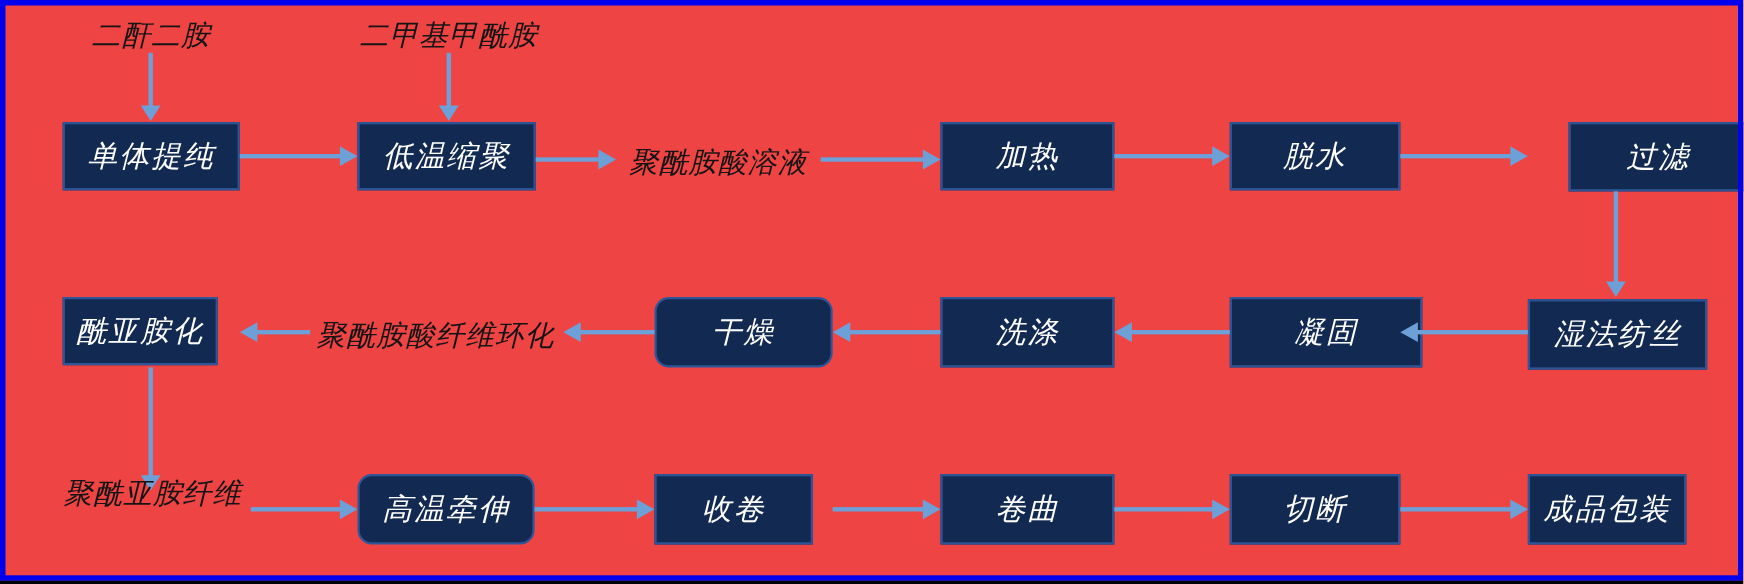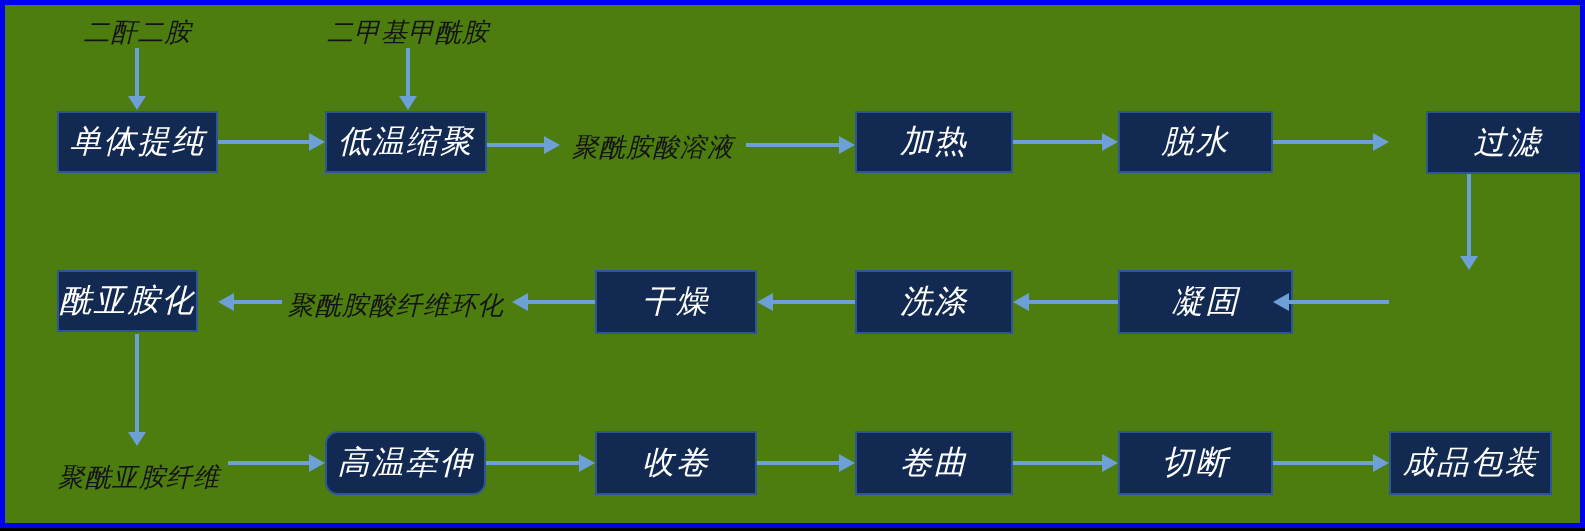--- a/index.html
+++ b/index.html
@@ -7,40 +7,40 @@
     --box-fill:#122a52;
     --box-border:#2e5597;
     --arrow:#6ca0d7;
     --box-text:#ffffff;
     --label-text:#141414;
   }
   html,body{margin:0;padding:0;background:#fff;}
   .canvas{
     position:relative;
     width:1585px;height:531px;
-    background:#4d7c0f;
+    background:#ef4444;
     overflow:hidden;
     font-family:"Liberation Serif","DejaVu Serif",serif;
   }
   .frame{
     position:absolute;left:0;top:0;right:0;bottom:3px;
     border:5px solid var(--frame-blue);
     pointer-events:none;z-index:10;
   }
   .frame-bottom{
     position:absolute;left:0;right:0;bottom:0;height:3px;
     background:#000;z-index:11;pointer-events:none;
   }
   .node{
     position:absolute;
     background:var(--box-fill);
     border:2px solid var(--box-border);
     color:var(--box-text);
     display:flex;align-items:center;justify-content:center;
-    font-size:32px;letter-spacing:2px;
+    font-size:27px;letter-spacing:2px;
     box-sizing:border-box;
     font-style:italic;
   }
   .flabel{
     position:absolute;
     color:var(--label-text);
     font-size:26px;letter-spacing:1px;
     text-align:center;white-space:nowrap;
     font-style:italic;
   }
@@ -104,23 +104,24 @@
       <div class="shaft"></div>
       <div class="head"></div>
     </div>
   <div class="varrow" style="left:1460px;top:174px;height:96px;">
       <div class="shaft"></div>
       <div class="head"></div>
     </div>
 
   <div class="node" style="left:57px;top:270px;width:141px;height:62px;">酰亚胺化</div>
   <div class="flabel" style="left:287px;top:288px;width:218px;">聚酰胺酸纤维环化</div>
-  <div class="node" style="left:595px;top:270px;width:162px;height:64px;">干燥</div>
+  <div class="node" style="left:595px;top:270px;width:162px;height:64px;border-radius:13px;">干燥</div>
   <div class="node" style="left:855px;top:270px;width:158px;height:64px;">洗涤</div>
   <div class="node" style="left:1118px;top:270px;width:175px;height:64px;">凝固</div>
+  <div class="node" style="left:1389px;top:272px;width:163px;height:64px;">湿法纺丝</div>
 
   <div class="harrow left" style="left:1273px;top:293px;width:116px;">
       <div class="shaft"></div>
       <div class="head"></div>
     </div>
   <div class="harrow left" style="left:1013px;top:293px;width:105px;">
       <div class="shaft"></div>
       <div class="head"></div>
     </div>
   <div class="harrow left" style="left:757px;top:293px;width:98px;">
@@ -133,26 +134,26 @@
     </div>
   <div class="harrow left" style="left:218px;top:293px;width:64px;">
       <div class="shaft"></div>
       <div class="head"></div>
     </div>
   <div class="varrow" style="left:128px;top:334px;height:112px;">
       <div class="shaft"></div>
       <div class="head"></div>
     </div>
 
-  <div class="flabel" style="left:53px;top:460px;width:172px;">聚酰亚胺纤维</div>
+  <div class="flabel" style="left:53px;top:431px;width:172px;">聚酰亚胺纤维</div>
   <div class="node" style="left:325px;top:431px;width:161px;height:64px;border-radius:13px;">高温牵伸</div>
-  <div class="node" style="left:595px;top:431px;width:162px;height:64px;">收卷</div>
+  <div class="node" style="left:595px;top:431px;width:144px;height:64px;">收卷</div>
   <div class="node" style="left:855px;top:431px;width:158px;height:64px;">卷曲</div>
   <div class="node" style="left:1118px;top:431px;width:155px;height:64px;font-style:italic;">切断</div>
-  <div class="node" style="left:1389px;top:431px;width:163px;height:64px;">成品包装</div>
+  <div class="node" style="left:1389px;top:431px;width:144px;height:64px;">成品包装</div>
 
   <div class="harrow right" style="left:228px;top:454px;width:97px;">
       <div class="shaft"></div>
       <div class="head"></div>
     </div>
   <div class="harrow right" style="left:486px;top:454px;width:109px;">
       <div class="shaft"></div>
       <div class="head"></div>
     </div>
   <div class="harrow right" style="left:757px;top:454px;width:98px;">

